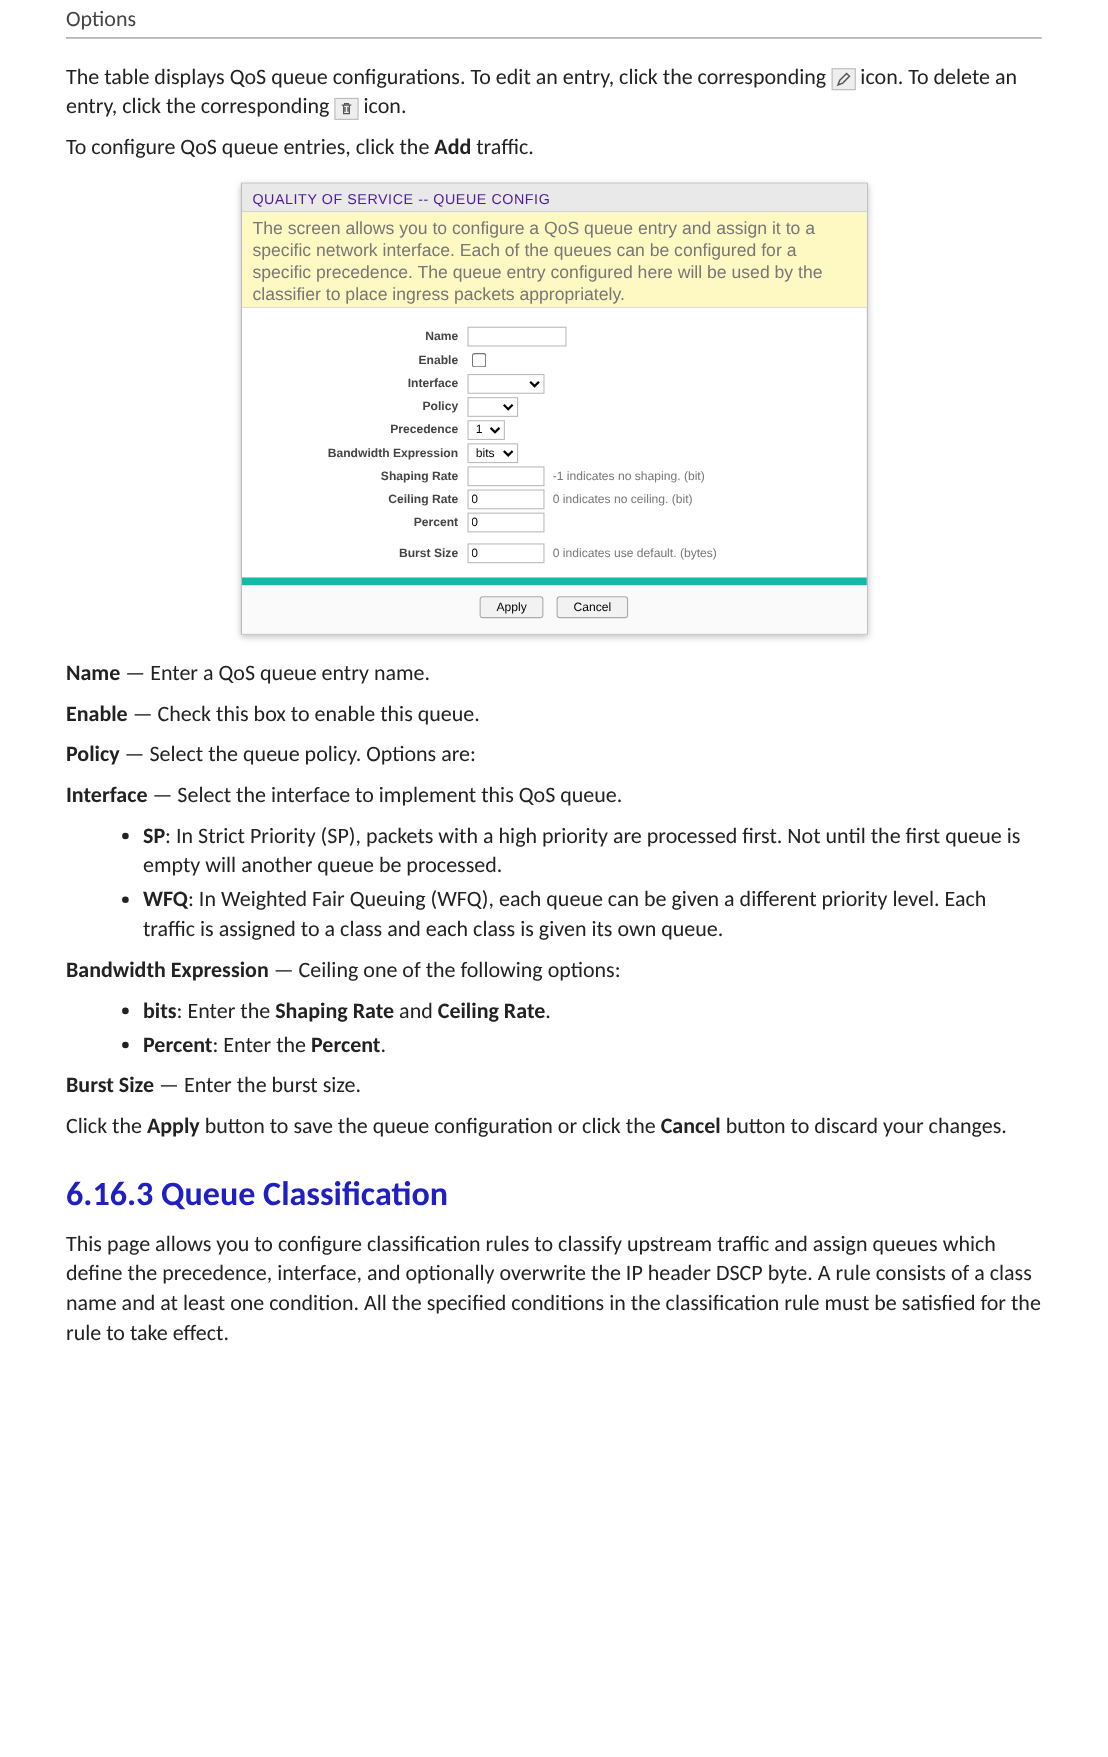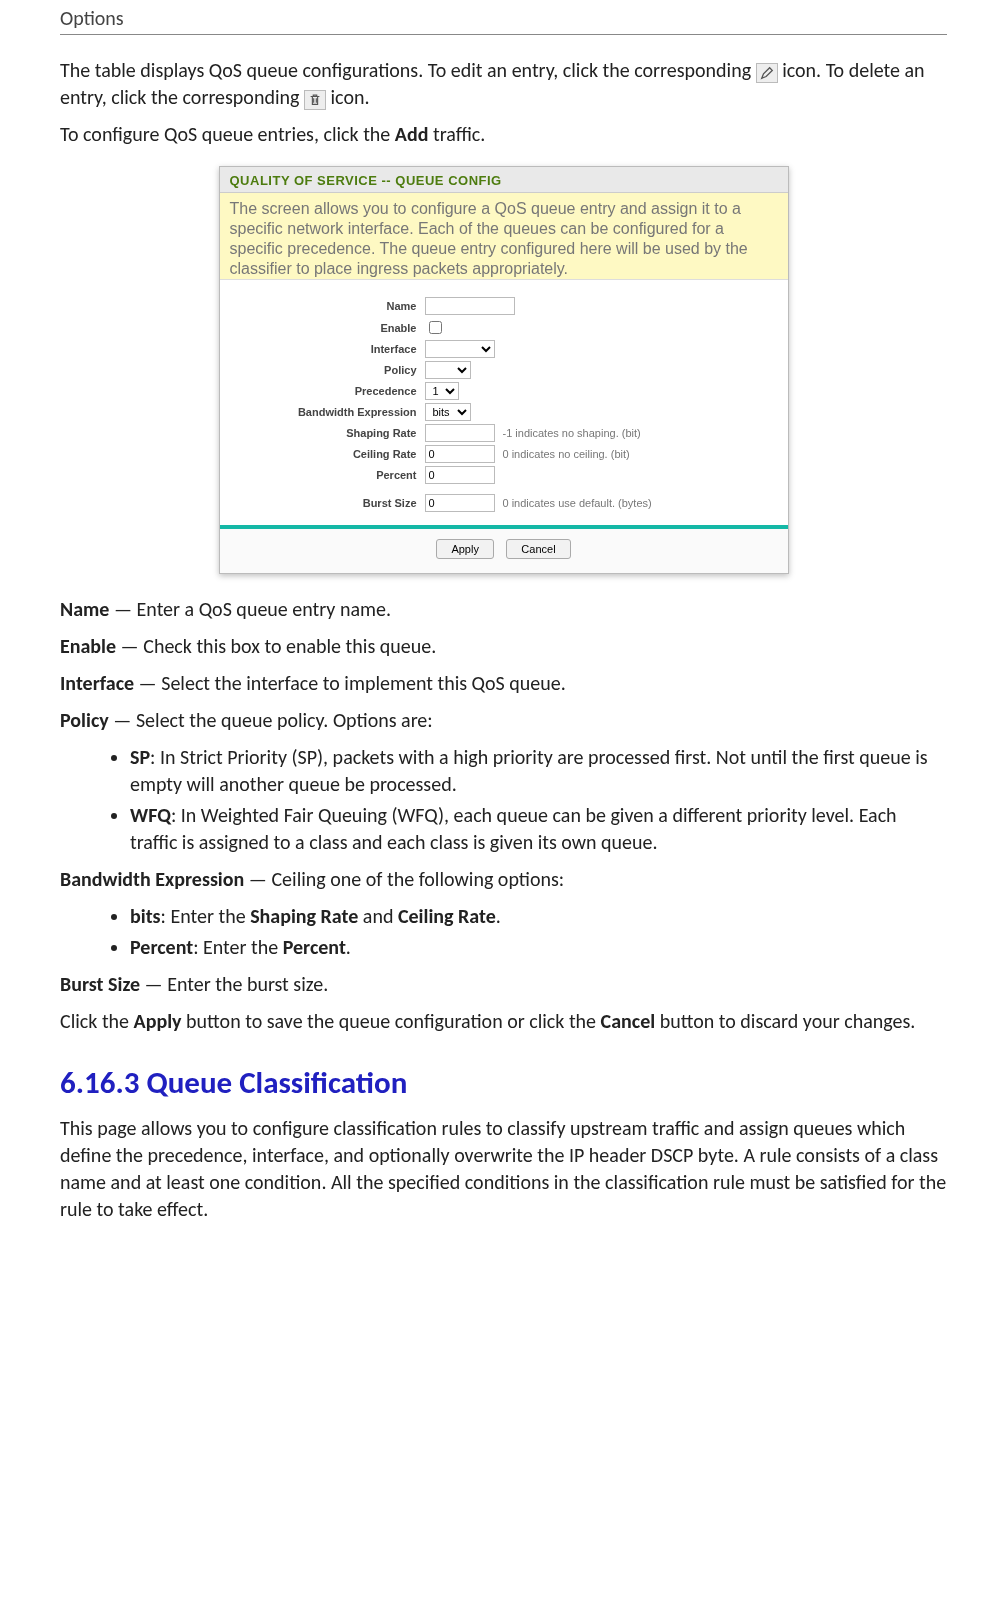--- a/index.html
+++ b/index.html
@@ -74,23 +74,23 @@
     border: 1px solid #bbb;
     box-shadow: 0 2px 6px rgba(0,0,0,.25);
     text-align: left;
     font-family: Tahoma, Arial, sans-serif;
     background: #fff;
   }
   .shot-title {
     background: #e9e9e9;
     padding: 6px 10px 4px 10px;
     font-size: 13px;
-    font-weight: 700;
+    font-weight: 400;
     letter-spacing: .5px;
-    color: #4d7c0f;
+    color: #4c1d95;
     border-bottom: 1px solid #ccc;
   }
   .shot-desc {
     font-size: 16px;
     color: #777;
     padding: 6px 10px 0 10px;
     line-height: 1.25;
     border-bottom: 1px solid #ddd;
     background: #fef9c3;
   }
@@ -122,21 +122,21 @@
   }
   .w90 { width: 90px; }
   .w70 { width: 70px; }
   .w50 { width: 46px; }
   .w30 { width: 34px; }
   .hint { font-size: 11px; color: #777; }
   .shot-buttons {
     text-align: center;
     padding: 10px 0 14px 0;
     background: #fafafa;
-    border-top: 4px solid #14b8a6;
+    border-top: 7px solid #14b8a6;
   }
   .shot-buttons button {
     font-size: 11px;
     padding: 3px 14px;
     margin: 0 4px;
     background: #f2f2f2;
     border: 1px solid #aaa;
     border-radius: 3px;
     cursor: pointer;
   }
@@ -266,23 +266,23 @@
       </div>
     </div>
   </div>
 
   <div class="def-list">
 
     <p class="def"><strong class="term">Name</strong><span> — Enter a QoS queue entry name.</span></p>
 
     <p class="def"><strong class="term">Enable</strong><span> — Check this box to enable this queue.</span></p>
 
+    <p class="def"><strong class="term">Policy</strong><span> — Select the queue policy. Options are:</span></p>
+
     <p class="def"><strong class="term">Interface</strong><span> — Select the interface to implement this QoS queue.</span></p>
-
-    <p class="def"><strong class="term">Policy</strong><span> — Select the queue policy. Options are:</span></p>
     <ul class="bullets">
       <li><strong>SP</strong><span>: In Strict Priority (SP), packets with a high priority are processed first. Not until the first queue is empty will another queue be processed.</span></li>
       <li><strong>WFQ</strong><span>: In Weighted Fair Queuing (WFQ), each queue can be given a different priority level. Each traffic is assigned to a class and each class is given its own queue.</span></li>
     </ul>
 
 
     <p class="def"><strong class="term">Bandwidth Expression</strong><span> — Ceiling one of the following options:</span></p>
     <ul class="bullets">
       <li><strong>bits</strong><span>: Enter the </span><strong>Shaping Rate</strong><span> and </span><strong>Ceiling Rate</strong><span>.</span></li>
       <li><strong>Percent</strong><span>: Enter the </span><strong>Percent</strong><span>.</span></li>

